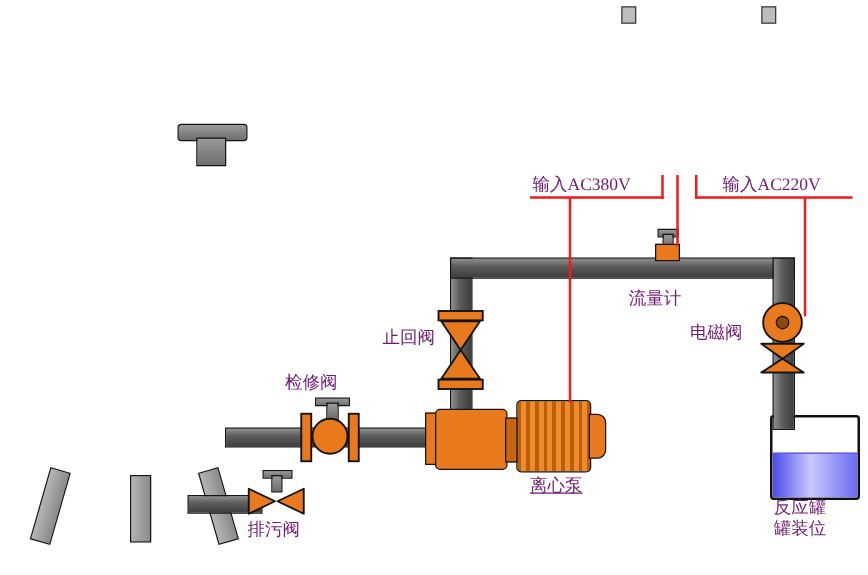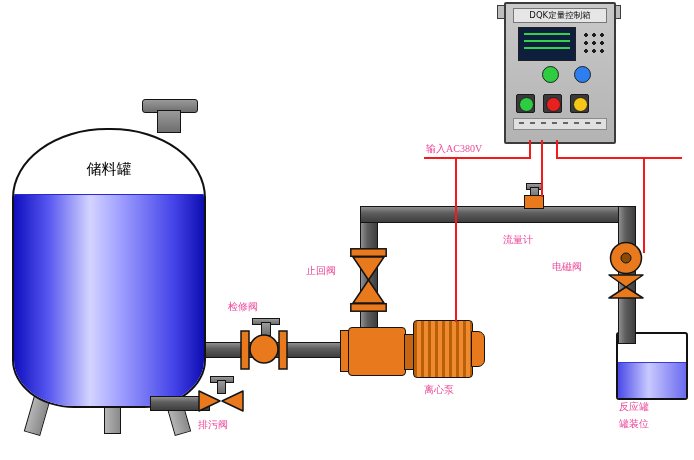--- a/index.html
+++ b/index.html
@@ -4,21 +4,21 @@
 <style>
   html,body { margin:0; padding:0; background:#fff; }
   .canvas {
     position:relative; width:694px; height:460px; background:#fff;
     font-family:"Liberation Serif","DejaVu Serif",serif; overflow:hidden;
   }
   .abs { position:absolute; }
 
   
   .lbl {
-    position:absolute; font-size:10px; color:#ec4899; white-space:nowrap; line-height:17px;
+    position:absolute; font-size:14px; color:#701a75; white-space:nowrap; line-height:17px;
   }
 
   
   .pipe-h { position:absolute; background:linear-gradient(180deg,#8f8f8f,#5e5e5e 40%,#3e3e3e); border:1px solid #141414; }
   .pipe-v { position:absolute; background:linear-gradient(90deg,#8f8f8f,#5e5e5e 40%,#3e3e3e); border:1px solid #141414; }
 
   
   .tank {
     position:absolute; left:12px; top:128px; width:190px; height:276px;
     background:#fff; border:2px solid #111; overflow:hidden;
@@ -85,24 +85,20 @@
 <body>
 
 <div class="canvas">
 
   <div class="leg" style="left:40px; top:376px; height:58px; transform:rotate(16deg);"></div>
   <div class="leg" style="left:104px; top:380px; height:52px;"></div>
   <div class="leg" style="left:158px; top:376px; height:58px; transform:rotate(-16deg);"></div>
 
   <div class="pipe-h" style="left:180px; top:342px; width:166px; height:14px;"></div>
 
-  <div class="tank">
-    <div class="tank-liquid"></div>
-    <div class="tank-label">储料罐</div>
-  </div>
 
   <div class="abs metal" style="left:142px; top:99px; width:54px; height:12px; border-radius:3px;"></div>
   <div class="abs metal" style="left:157px; top:110px; width:22px; height:21px;"></div>
 
   <div class="pipe-h" style="left:150px; top:396px; width:58px; height:13px;"></div>
   <div class="abs metal" style="left:210px; top:376px; width:22px; height:5px;"></div>
   <div class="abs metal" style="left:217px; top:380px; width:7px; height:12px;"></div>
   <svg style="left:198px; top:390px;" width="46" height="22" viewBox="0 0 46 22">
     <polygon points="1,1 1,21 22,11" fill="#e8791c" stroke="#141414" stroke-width="1.5" stroke-linejoin="round"></polygon>
     <polygon points="45,1 45,21 24,11" fill="#e8791c" stroke="#141414" stroke-width="1.5" stroke-linejoin="round"></polygon>
@@ -144,53 +140,33 @@
 
   <svg style="left:605px; top:241px;" width="44" height="58" viewBox="0 0 44 58">
     <circle cx="21" cy="17" r="15.5" fill="#e8791c" stroke="#141414" stroke-width="1.5"></circle>
     <circle cx="21" cy="17" r="5" fill="#8a4a08" stroke="#141414" stroke-width="1"></circle>
     <polygon points="4,34 38,34 21,46" fill="#e8791c" stroke="#141414" stroke-width="1.5" stroke-linejoin="round"></polygon>
     <polygon points="4,57 38,57 21,46" fill="#e8791c" stroke="#141414" stroke-width="1.5" stroke-linejoin="round"></polygon>
   </svg>
 
   <div class="cbox-ear" style="left:497px; top:5px;"></div>
   <div class="cbox-ear" style="left:609px; top:5px;"></div>
-  <div class="cbox">
-    <div class="cbox-title">DQK定量控制箱</div>
-    <div class="lcd">
-      <div class="lcd-lines"></div>
-    </div>
-    <div class="keypad"></div>
-    <div class="light shine" style="left:36px; top:62px; background:#2ecc40;"></div>
-    <div class="light shine" style="left:68px; top:62px; background:#2d7ff0;"></div>
-    <div class="lamp-base" style="left:10px;">
-      <div class="lamp shine" style="background:#2ecc40;"></div>
-    </div>
-    <div class="lamp-base" style="left:37px;">
-      <div class="lamp shine" style="background:#e82020;"></div>
-    </div>
-    <div class="lamp-base" style="left:64px;">
-      <div class="lamp shine" style="background:#f5c518;"></div>
-    </div>
-    <div class="label-strip">
-      <div class="marks"></div>
-    </div>
-  </div>
 
   <div class="wire" style="left:529px; top:140px; width:2px; height:19px;"></div>
   <div class="wire" style="left:541px; top:140px; width:2px; height:57px;"></div>
   <div class="wire" style="left:556px; top:140px; width:2px; height:19px;"></div>
   <div class="wire" style="left:424px; top:157px; width:107px; height:2px;"></div>
   <div class="wire" style="left:556px; top:157px; width:126px; height:2px;"></div>
   <div class="wire" style="left:455px; top:158px; width:2px; height:164px;"></div>
   <div class="wire" style="left:643px; top:158px; width:2px; height:95px;"></div>
 
   <div class="lbl" style="left:426px; top:140px;">输入AC380V</div>
+  <div class="lbl" style="left:578px; top:140px;">输入AC220V</div>
   <div class="lbl" style="left:503px; top:231px;">流量计</div>
   <div class="lbl" style="left:552px; top:258px;">电磁阀</div>
   <div class="lbl" style="left:306px; top:262px;font-family:Liberation Serif, serif;">止回阀</div>
   <div class="lbl" style="left:228px; top:298px;">检修阀</div>
-  <div class="lbl" style="left:424px; top:381px;">离心泵</div>
+  <div class="lbl" style="left:424px; top:381px;text-decoration:underline;">离心泵</div>
   <div class="lbl" style="left:198px; top:416px;">排污阀</div>
   <div class="lbl" style="left:619px; top:398px;">反应罐</div>
   <div class="lbl" style="left:619px; top:415px;">罐装位</div>
 
 </div>
 
 </body></html>

